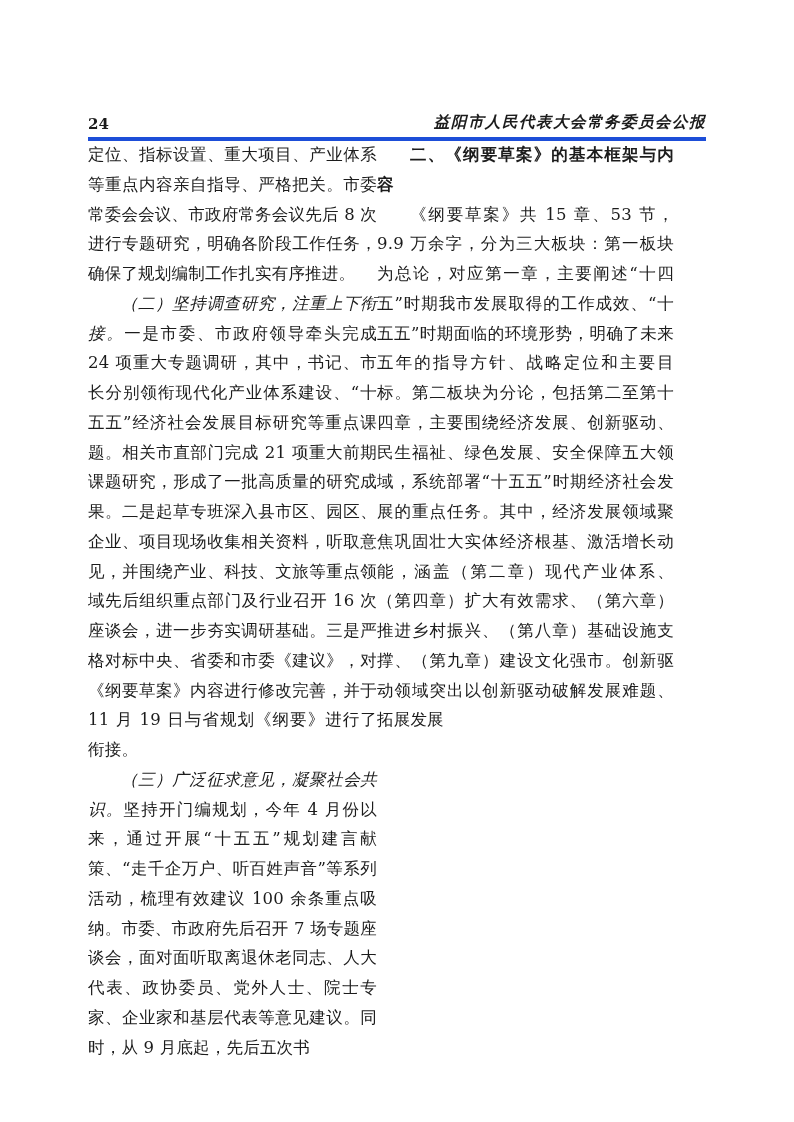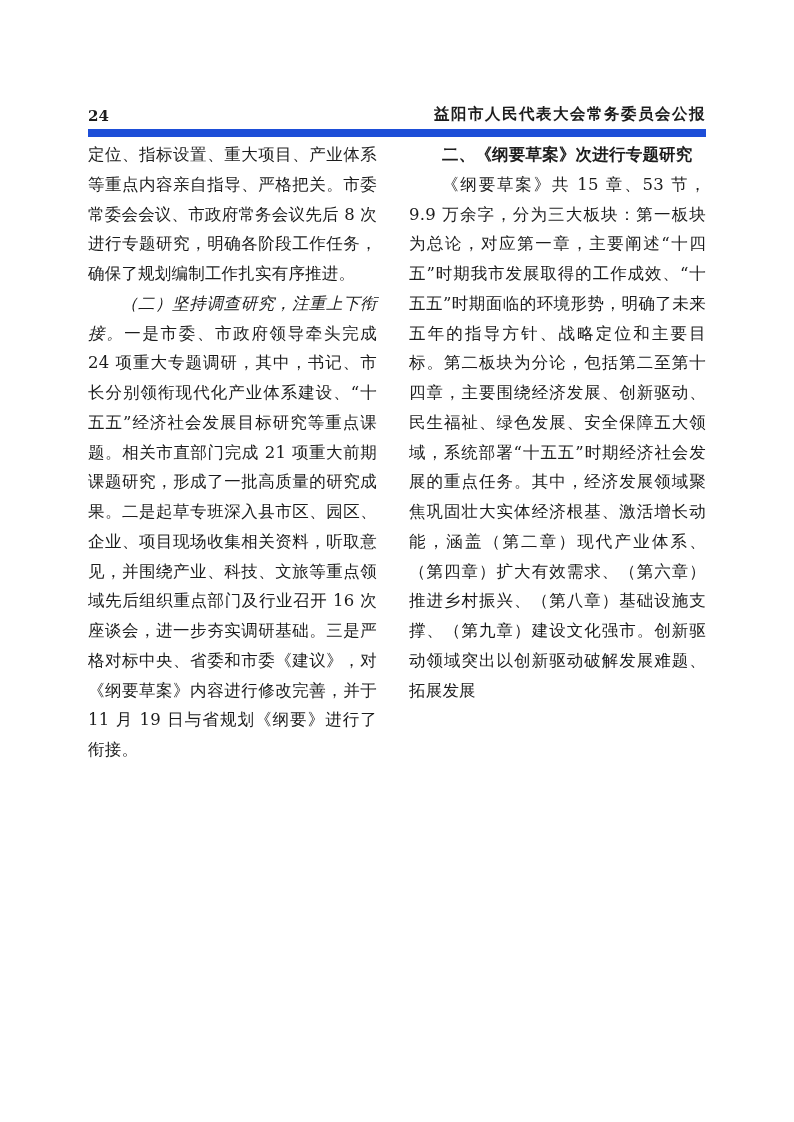--- a/index.html
+++ b/index.html
@@ -13,44 +13,44 @@
     height: 1122px;
     margin: 0 auto;
     background: #ffffff;
     overflow: hidden;
     font-family: "DejaVu Serif", "Liberation Serif", serif;
     color: #1c1c1c;
   }
   .running-header {
     position: absolute;
     left: 88px;
-    top: 104px;
+    top: 112px;
     width: 618px;
     display: flex;
     justify-content: space-between;
     align-items: flex-end;
-    border-bottom: 8px solid #1d4ed8;
+    border-bottom: 4px solid #1d4ed8;
     padding-bottom: 4px;
   }
   .page-number {
     font-size: 15px;
     font-weight: bold;
   }
   .header-title {
     font-size: 15.5px;
     font-weight: bold;
+    font-style: italic; 
     letter-spacing: 1.5px;
   }
   .columns {
     position: absolute;
     left: 88px;
     top: 140px;
     width: 618px;
     display: flex;
-    gap: 32px;
   }
   .col {
     width: 293px;
     text-align: justify;
     font-size: 16.5px;
     line-height: 29.75px;
     letter-spacing: 0.2px;
   }
   .col-left  { width: 289px; }
   .col-right { width: 297px; }
@@ -78,24 +78,27 @@
 
   <div class="columns">
 
     <div class="col col-left">
       <p>
         <span>定位、指标设置、重大项目、产业体系等重点内容亲自指导、严格把关。市委常委会会议、市政府常务会议先后 8 次进行专题研究，明确各阶段工作任务，确保了规划编制工作扎实有序推进。</span>
       </p>
       <p class="indent">
         <span class="lead">（二）坚持调查研究，注重上下衔接。</span><span>一是市委、市政府领导牵头完成 24 项重大专题调研，其中，书记、市长分别领衔现代化产业体系建设、“十五五”经济社会发展目标研究等重点课题。相关市直部门完成 21 项重大前期课题研究，形成了一批高质量的研究成果。二是起草专班深入县市区、园区、企业、项目现场收集相关资料，听取意见，并围绕产业、科技、文旅等重点领域先后组织重点部门及行业召开 16 次座谈会，进一步夯实调研基础。三是严格对标中央、省委和市委《建议》，对《纲要草案》内容进行修改完善，并于 11 月 19 日与省规划《纲要》进行了衔接。</span>
       </p>
+      <p class="indent">
+        <span class="lead">（三）广泛征求意见，凝聚社会共识。</span><span>坚持开门编规划，今年 4 月份以来，通过开展“十五五”规划建言献策、“走千企万户、听百姓声音”等系列活动，梳理有效建议 100 余条重点吸纳。市委、市政府先后召开 7 场专题座谈会，面对面听取离退休老同志、人大代表、政协委员、党外人士、院士专家、企业家和基层代表等意见建议。同时，从 9 月底起，先后五次书</span>
+      </p>
     </div>
 
     <div class="col col-right">
-      <p class="section-heading">二、《纲要草案》次进行专题研究</p>
+      <p class="section-heading">二、《纲要草案》的基本框架与内容</p>
       <p class="indent">
         <span>《纲要草案》共 15 章、53 节，9.9 万余字，分为三大板块：第一板块为总论，对应第一章，主要阐述“十四五”时期我市发展取得的工作成效、“十五五”时期面临的环境形势，明确了未来五年的指导方针、战略定位和主要目标。第二板块为分论，包括第二至第十四章，主要围绕经济发展、创新驱动、民生福祉、绿色发展、安全保障五大领域，系统部署“十五五”时期经济社会发展的重点任务。其中，经济发展领域聚焦巩固壮大实体经济根基、激活增长动能，涵盖（第二章）现代产业体系、（第四章）扩大有效需求、（第六章）推进乡村振兴、（第八章）基础设施支撑、（第九章）建设文化强市。创新驱动领域突出以创新驱动破解发展难题、拓展发展</span>
       </p>
     </div>
 
   </div>
 
 </div>
 
 </body></html>

